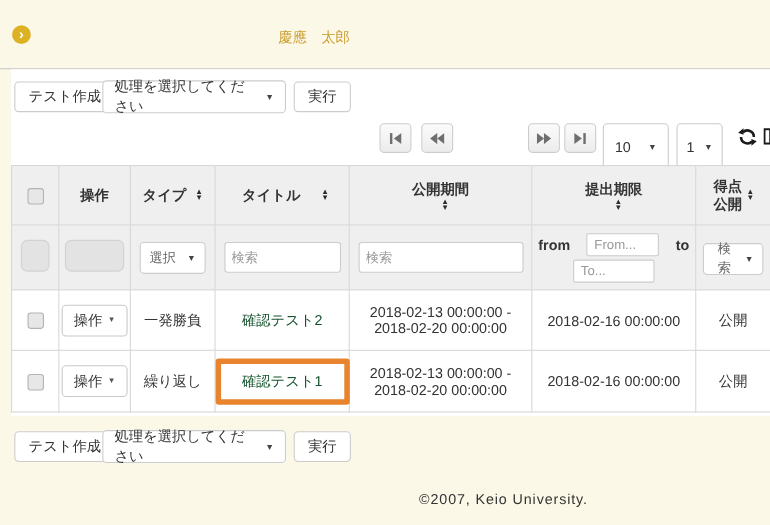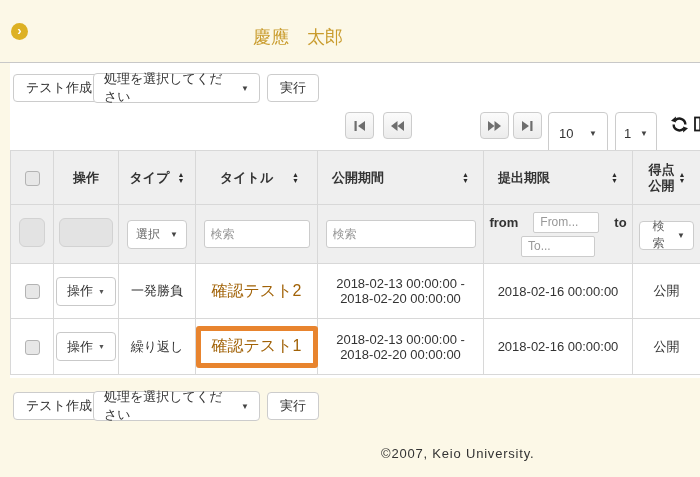--- a/index.html
+++ b/index.html
@@ -9,21 +9,21 @@
     background:#fcf8e7; overflow:hidden;
     font-family:"Liberation Sans","DejaVu Sans",sans-serif; color:#333;
   }
   
   .brand-icon {
     position:absolute; left:11px; top:23px; width:17px; height:17px;
     border-radius:50%; background:#ddb124; color:#fff; text-align:center;
     font-weight:bold; font-size:13px; line-height:16px;
   }
   .page-title { position:absolute; left:36px; top:21px; font-size:16px; color:#2e2e2e; }
-  .user-name  { position:absolute; left:253px; top:25px; font-size:18px; color:#c99c2e; }
+  .user-name  { position:absolute; left:253px; top:25px; font-size:13px; color:#c99c2e; }
   .divider { position:absolute; left:0; top:62px; width:700px; border-top:1px solid #c8c8c8; }
   .panel { position:absolute; left:10px; top:63px; width:690px; height:315px; background:#fff; }
 
   
   .btn {
     position:absolute; display:inline-flex; align-items:center; justify-content:center;
     background:#fff; border:1px solid #ccc; border-radius:4px;
     font-size:13px; color:#333; height:28px; padding:0 12px; cursor:pointer;
   }
   .sel {
@@ -50,21 +50,21 @@
                border-collapse:collapse; table-layout:fixed; }
   .grid th, .grid td {
     border:1px solid #d8d8d8; text-align:center; vertical-align:middle;
     font-size:13px; color:#333; padding:0;
   }
   .grid th:last-child, .grid td:last-child { border-right:none; }
   .grid th { background:#efefef; font-weight:bold; height:54px; }
   .filter-row td { background:#efefef; height:59px; }
   .data-row td { background:#fff; height:55px; }
   .hwrap { display:flex; align-items:center; justify-content:center; }
-  .hwrap.spread { justify-content:space-between; padding:0 14px; }
+  .hwrap.spread { justify-content:space-between; padding:0 14px;flex-direction:column; }
   .hwrap.spread-lg { justify-content:space-between; padding:0 18px 0 24px; }
   .sort { display:inline-flex; flex-direction:column; line-height:6px; font-size:7px;
           color:#2b2b2b; margin-left:8px; cursor:pointer; }
   .score-label { width:28px; word-break:break-all; line-height:16px; }
   .cb { display:inline-block; width:15px; height:15px; background:#e7e7e7;
         border:1px solid #b3b3b3; border-radius:3px; cursor:pointer; vertical-align:middle; }
   .dis { display:inline-block; background:#e3e3e3; border:1px solid #d2d2d2; border-radius:6px; }
   .dis.small { width:26px; height:29px; }
   .dis.wide  { width:54px; height:29px; }
   .fsel { display:inline-flex; align-items:center; justify-content:space-between;
@@ -74,21 +74,21 @@
          padding:0 6px; color:#333; font-family:inherit; background:#fff; }
   .txt::placeholder { color:#999; }
   .ft-line { display:flex; align-items:center; justify-content:center; gap:15px;
              font-size:13px; font-weight:bold; }
   .ft-line + .ft-line { margin-top:3px; }
   .txt.xs { height:21px; border-radius:2px; font-size:12px; }
   .op-btn { display:inline-flex; align-items:center; gap:5px; height:29px; padding:0 10px;
             background:#fff; border:1px solid #c9c9c9; border-radius:4px; font-size:13px;
             color:#333; cursor:pointer; }
   .op-btn .caret { margin-left:0; font-size:7px; color:#555; }
-  .link { color:#a16207; font-size:16px; text-decoration:none; cursor:pointer; }
+  .link { color:#14532d; font-size:13px; text-decoration:none; cursor:pointer; }
 
   .highlight-box {
     position:absolute; left:196px; top:326px; width:122px; height:42px;
     border:5px solid #e8842e; border-radius:3px; pointer-events:none;
   }
   .footer { position:absolute; left:381px; top:446px; font-size:13px;
             letter-spacing:0.8px; color:#333; }
 </style>
 </head>
 <body>

